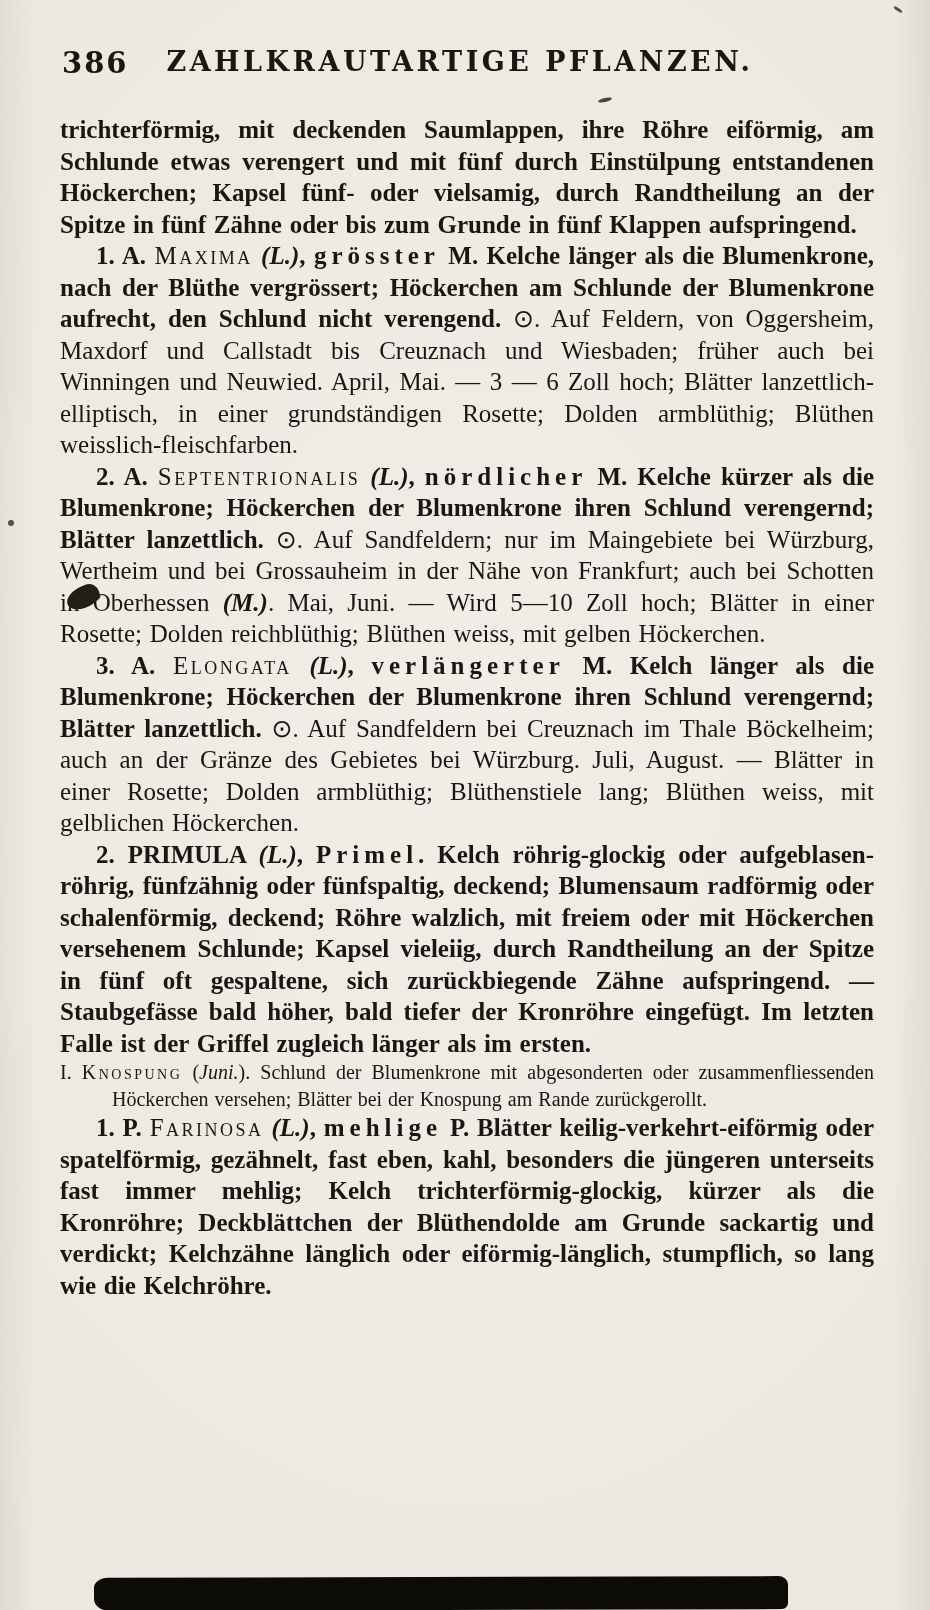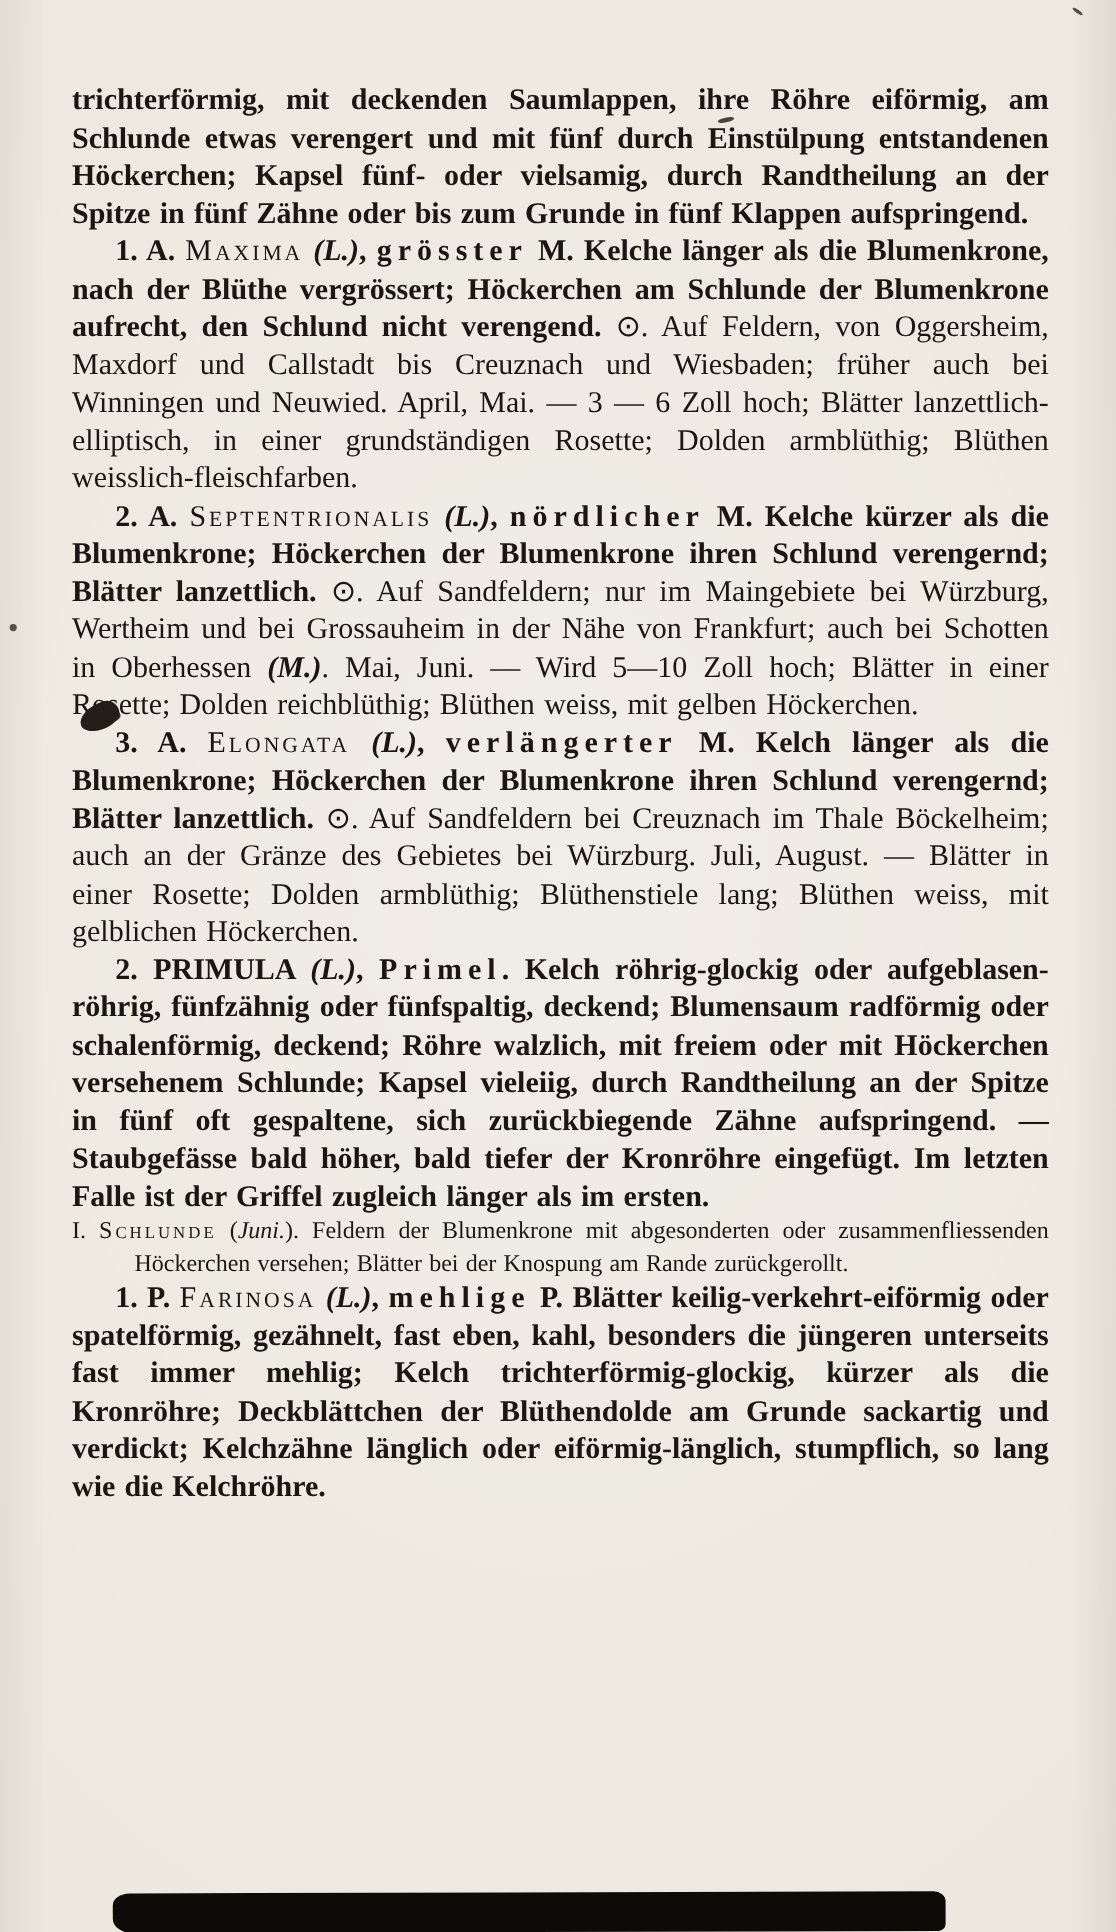--- a/index.html
+++ b/index.html
@@ -124,27 +124,31 @@
     background: #0d0b08;
     border-radius: 14px 10px 6px 16px / 10px 8px 6px 12px;
     transform: rotate(-0.15deg);
   }
 </style>
 </head>
 <body>
 
 <div class="page">
   <div class="page-inner">
+    <div class="running-head">
+      <span class="page-number">386</span>
+      <h1 class="head-title">ZAHLKRAUTARTIGE PFLANZEN.</h1>
+    </div>
     <div class="text-block">
         <p class="para flush"><span class="seg-bold">trichterförmig, mit deckenden Saumlappen, ihre Röhre eiförmig, am Schlunde etwas verengert und mit fünf durch Einstülpung entstandenen Höckerchen; Kapsel fünf- oder vielsamig, durch Randtheilung an der Spitze in fünf Zähne oder bis zum Grunde in fünf Klappen aufspringend.</span></p>
         <p class="para indent"><span class="seg-bold">1. A. </span><span class="seg-smallcaps">Maxima</span><span class="seg-bolditalic"> (L.)</span><span class="seg-bold">, </span><span class="seg-spaced">grösster</span><span class="seg-bold"> M. Kelche länger als die Blumenkrone, nach der Blüthe vergrössert; Höckerchen am Schlunde der Blumenkrone aufrecht, den Schlund nicht verengend. </span><span class="seg-regular">⊙. Auf Feldern, von Oggersheim, Maxdorf und Callstadt bis Creuznach und Wiesbaden; früher auch bei Winningen und Neuwied. April, Mai. — 3 — 6 Zoll hoch; Blätter lanzettlich-elliptisch, in einer grundständigen Rosette; Dolden armblüthig; Blüthen weisslich-fleischfarben.</span></p>
         <p class="para indent"><span class="seg-bold">2. A. </span><span class="seg-smallcaps">Septentrionalis</span><span class="seg-bolditalic"> (L.)</span><span class="seg-bold">, </span><span class="seg-spaced">nördlicher</span><span class="seg-bold"> M. Kelche kürzer als die Blumenkrone; Höckerchen der Blumenkrone ihren Schlund verengernd; Blätter lanzettlich. </span><span class="seg-regular">⊙. Auf Sandfeldern; nur im Maingebiete bei Würzburg, Wertheim und bei Grossauheim in der Nähe von Frankfurt; auch bei Schotten in Oberhessen </span><span class="seg-bolditalic">(M.)</span><span class="seg-regular">. Mai, Juni. — Wird 5—10 Zoll hoch; Blätter in einer Rosette; Dolden reichblüthig; Blüthen weiss, mit gelben Höckerchen.</span></p>
         <p class="para indent"><span class="seg-bold">3. A. </span><span class="seg-smallcaps">Elongata</span><span class="seg-bolditalic"> (L.)</span><span class="seg-bold">, </span><span class="seg-spaced">verlängerter</span><span class="seg-bold"> M. Kelch länger als die Blumenkrone; Höckerchen der Blumenkrone ihren Schlund verengernd; Blätter lanzettlich. </span><span class="seg-regular">⊙. Auf Sandfeldern bei Creuznach im Thale Böckelheim; auch an der Gränze des Gebietes bei Würzburg. Juli, August. — Blätter in einer Rosette; Dolden armblüthig; Blüthenstiele lang; Blüthen weiss, mit gelblichen Höckerchen.</span></p>
         <p class="para indent"><span class="seg-bold">2. PRIMULA </span><span class="seg-bolditalic">(L.)</span><span class="seg-bold">, </span><span class="seg-spaced">Primel</span><span class="seg-bold">. Kelch röhrig-glockig oder aufgeblasen-röhrig, fünfzähnig oder fünfspaltig, deckend; Blumensaum radförmig oder schalenförmig, deckend; Röhre walzlich, mit freiem oder mit Höckerchen versehenem Schlunde; Kapsel vieleiig, durch Randtheilung an der Spitze in fünf oft gespaltene, sich zurückbiegende Zähne aufspringend. — Staubgefässe bald höher, bald tiefer der Kronröhre eingefügt. Im letzten Falle ist der Griffel zugleich länger als im ersten.</span></p>
-        <p class="para small"><span class="seg-regular">I. </span><span class="seg-smallcaps">Schlunde</span><span class="seg-regular"> (</span><span class="seg-italic">Juni.</span><span class="seg-regular">). Feldern der Blumenkrone mit abgesonderten oder zusammenfliessenden Höckerchen versehen; Blätter bei der Knospung am Rande zurückgerollt.</span></p>
+        <p class="para small"><span class="seg-regular">I. </span><span class="seg-smallcaps">Knospung</span><span class="seg-regular"> (</span><span class="seg-italic">Juni.</span><span class="seg-regular">). Schlund der Blumenkrone mit abgesonderten oder zusammenfliessenden Höckerchen versehen; Blätter bei der Knospung am Rande zurückgerollt.</span></p>
         <p class="para indent"><span class="seg-bold">1. P. </span><span class="seg-smallcaps">Farinosa</span><span class="seg-bolditalic"> (L.)</span><span class="seg-bold">, </span><span class="seg-spaced">mehlige</span><span class="seg-bold"> P. Blätter keilig-verkehrt-eiförmig oder spatelförmig, gezähnelt, fast eben, kahl, besonders die jüngeren unterseits fast immer mehlig; Kelch trichterförmig-glockig, kürzer als die Kronröhre; Deckblättchen der Blüthendolde am Grunde sackartig und verdickt; Kelchzähne länglich oder eiförmig-länglich, stumpflich, so lang wie die Kelchröhre. </span></p>
       </div>
   </div>
 
   <div class="ink-blot"></div>
   <div class="scan-speck-a"></div>
   <div class="scan-speck-b"></div>
   <div class="scan-speck-c"></div>
   <div class="scan-edge-bar"></div>
 </div>

